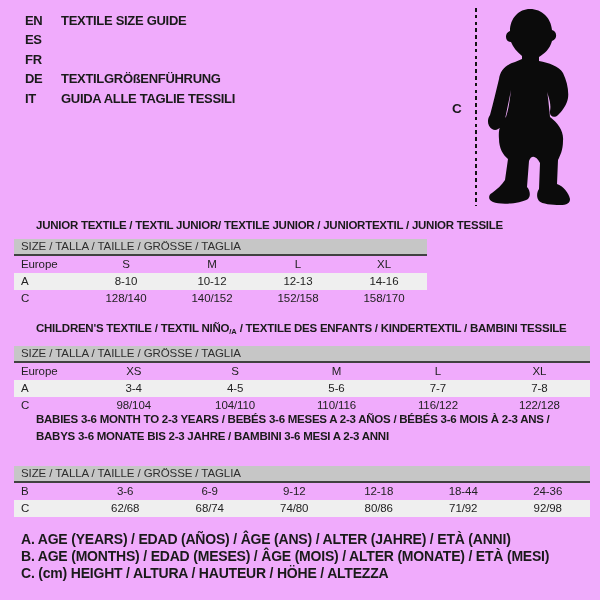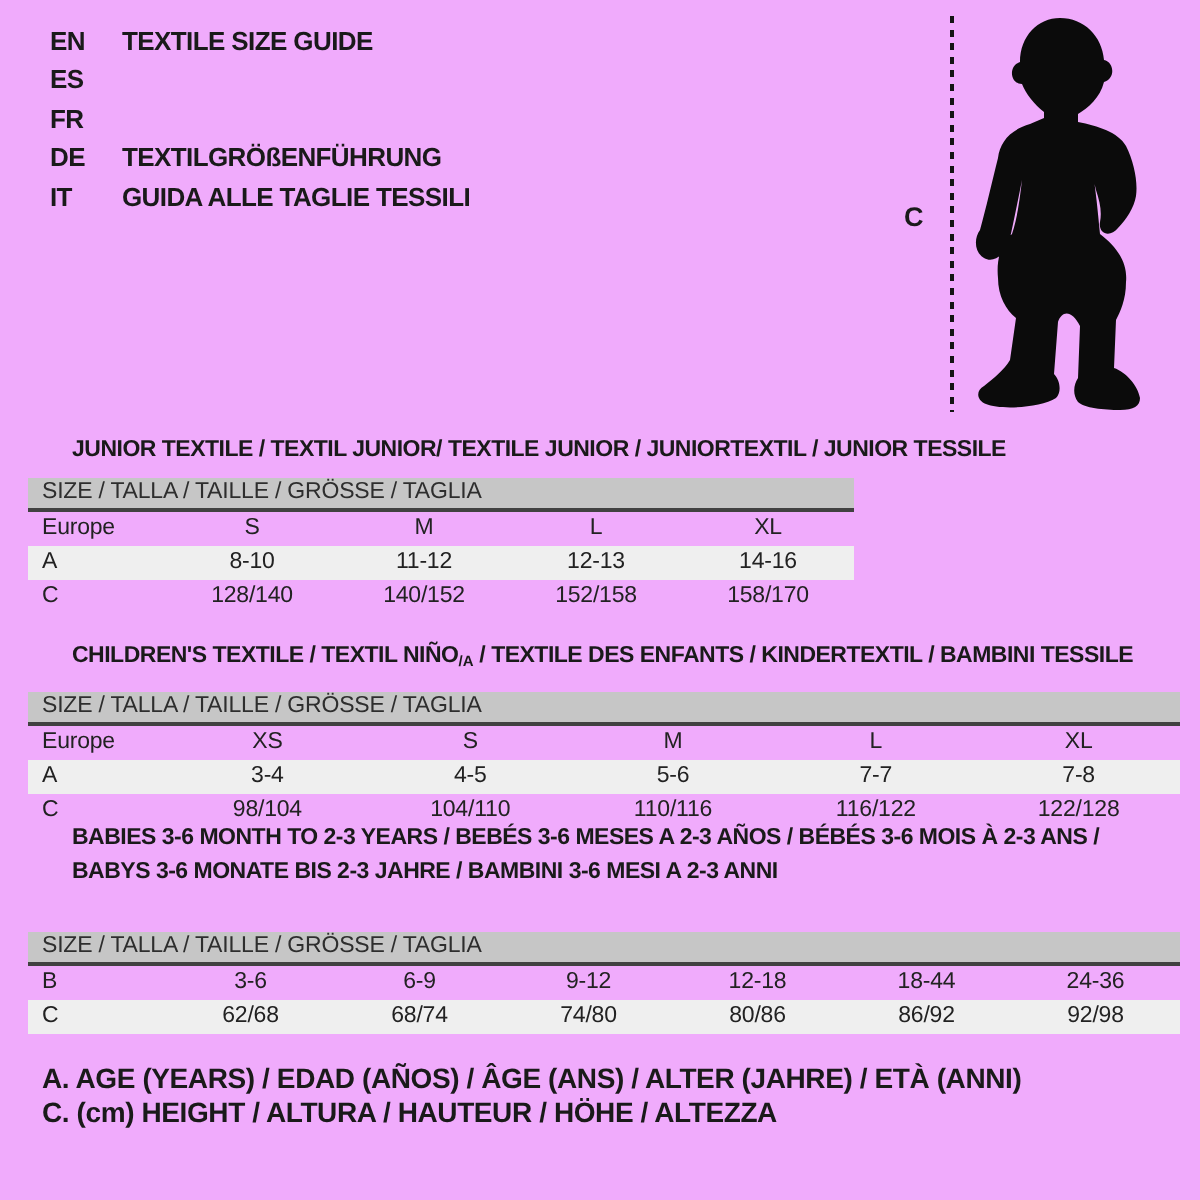--- a/index.html
+++ b/index.html
@@ -116,21 +116,21 @@
     <div class="trow">
       <span class="c0">Europe</span>
       <span class="c">S</span>
       <span class="c">M</span>
       <span class="c">L</span>
       <span class="c">XL</span>
     </div>
     <div class="trow shaded">
       <span class="c0">A</span>
       <span class="c">8-10</span>
-      <span class="c">11-12</span>
+      <span class="c">10-12</span>
       <span class="c">12-13</span>
       <span class="c">14-16</span>
     </div>
     <div class="trow">
       <span class="c0">C</span>
       <span class="c">128/140</span>
       <span class="c">140/152</span>
       <span class="c">152/158</span>
       <span class="c">158/170</span>
     </div>
@@ -181,23 +181,24 @@
       <span class="c">12-18</span>
       <span class="c">18-44</span>
       <span class="c">24-36</span>
     </div>
     <div class="trow shaded">
       <span class="c0">C</span>
       <span class="c">62/68</span>
       <span class="c">68/74</span>
       <span class="c">74/80</span>
       <span class="c">80/86</span>
-      <span class="c">86/92</span>
+      <span class="c">71/92</span>
       <span class="c">92/98</span>
     </div>
   </div>
 
   <div class="footnotes">
     <div>A. AGE (YEARS) / EDAD (AÑOS) / ÂGE (ANS) / ALTER (JAHRE) / ETÀ (ANNI)</div>
+    <div>B. AGE (MONTHS) / EDAD (MESES) / ÂGE (MOIS) / ALTER (MONATE) / ETÀ (MESI)</div>
     <div>C. (cm) HEIGHT / ALTURA / HAUTEUR / HÖHE / ALTEZZA</div>
   </div>
 
 </div>
 
 </body></html>

